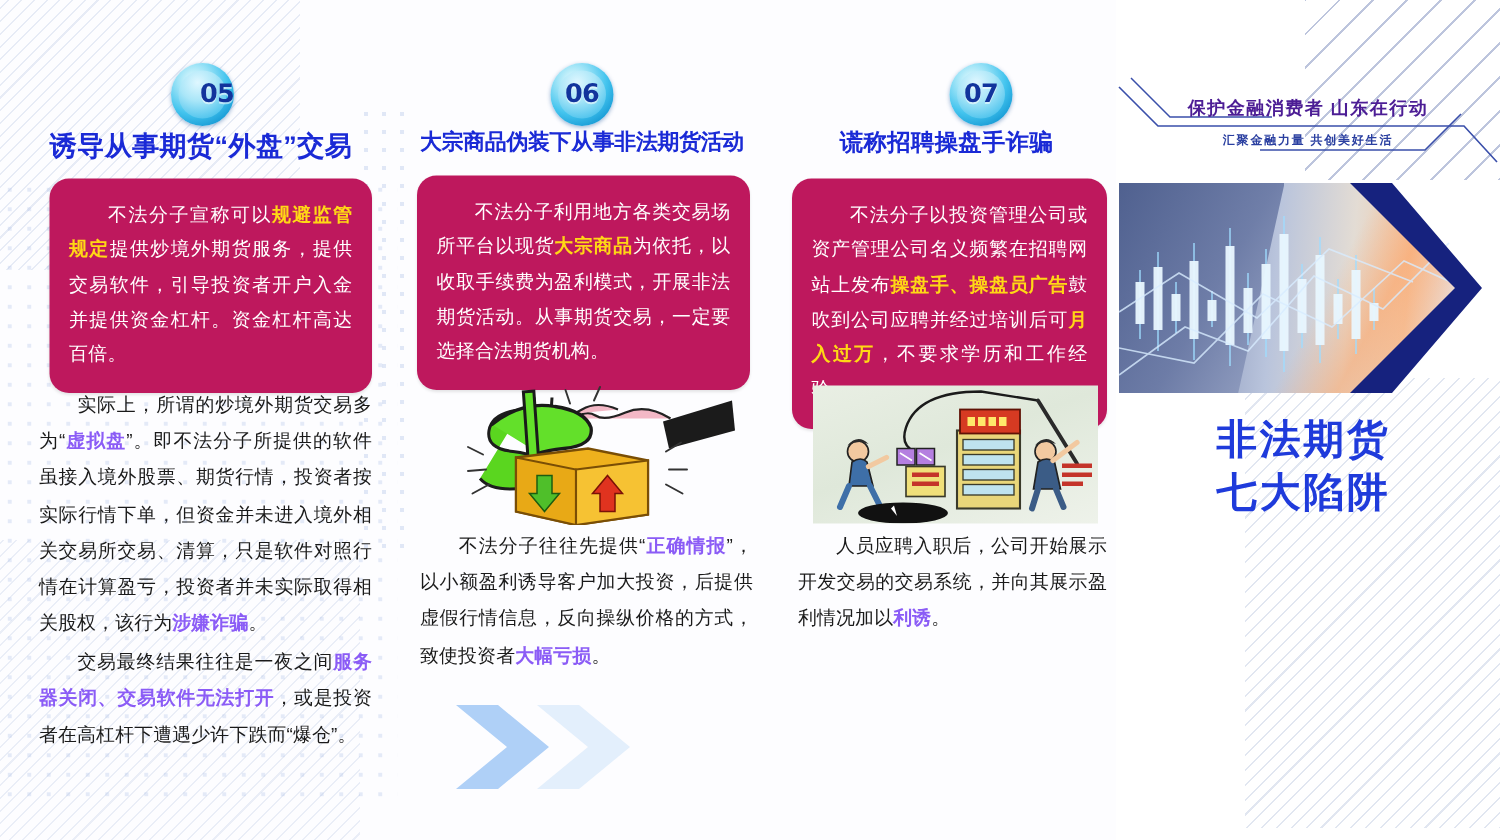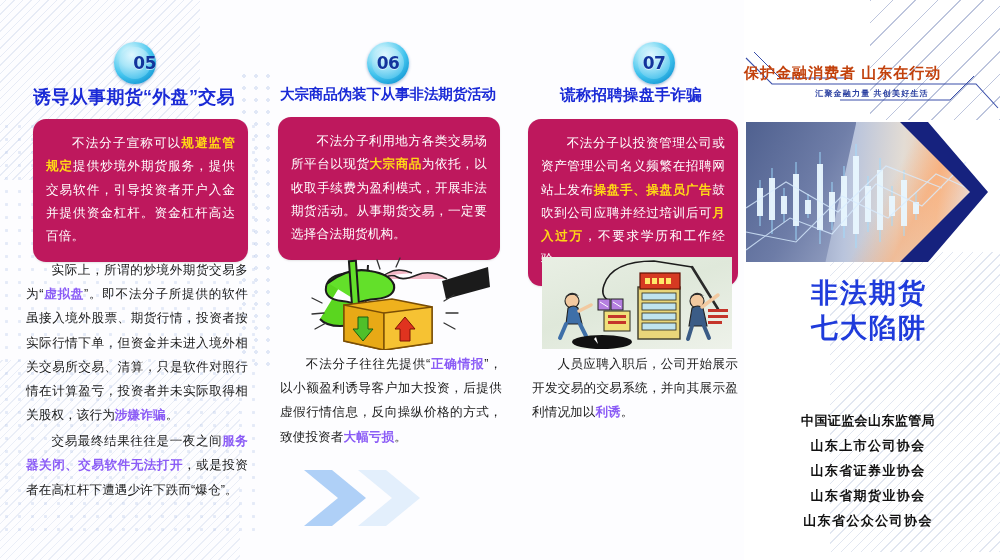--- a/index.html
+++ b/index.html
@@ -149,22 +149,22 @@
     position: absolute; right: 0px; top: 0px; width: 130px; height: 120px;
     background: repeating-linear-gradient(-45deg,
         rgba(90,110,170,0.40) 0px, rgba(90,110,170,0.40) 1.2px,
         rgba(255,255,255,0) 1.2px, rgba(255,255,255,0) 16px);
     pointer-events: none;
   }
   .rp-header {
     position: absolute; left: 0; top: 50px; width: 256px; height: 62px;
   }
   .rp-title {
-    position: absolute; left: 0; top: 14px; width: 256px; 
-    font-weight: 700; font-size: 15px; color: #c2410c; letter-spacing: 1px;
+    position: absolute; left: 0; top: 14px; width: 256px; text-align: center;
+    font-weight: 700; font-size: 12px; color: #4c1d95; letter-spacing: 1px;
     white-space: nowrap;
   }
   .rp-sub {
     position: absolute; left: 0; top: 38px; width: 256px; text-align: center;
     font-weight: 700; font-size: 8px; color: #2a3fa0; letter-spacing: 1.2px;
     white-space: nowrap;
     font-family: Liberation Serif, serif;
   }
 
   .photo-wrap {
@@ -421,22 +421,15 @@
       <svg viewBox="0 0 96 146" width="96" height="146">
         <path d="M6 2 L76 72 L6 142 L34 142 L94 72 L34 2 Z" fill="#16227e"></path>
       </svg>
     </div>
 
     <div class="big-title">
       <div>非法期货</div>
       <div>七大陷阱</div>
     </div>
 
-    <div class="org-list">
-      <div>中国证监会山东监管局</div>
-      <div>山东上市公司协会</div>
-      <div>山东省证券业协会</div>
-      <div>山东省期货业协会</div>
-      <div>山东省公众公司协会</div>
-    </div>
   </div>
 
 </div>
 
 </body></html>

